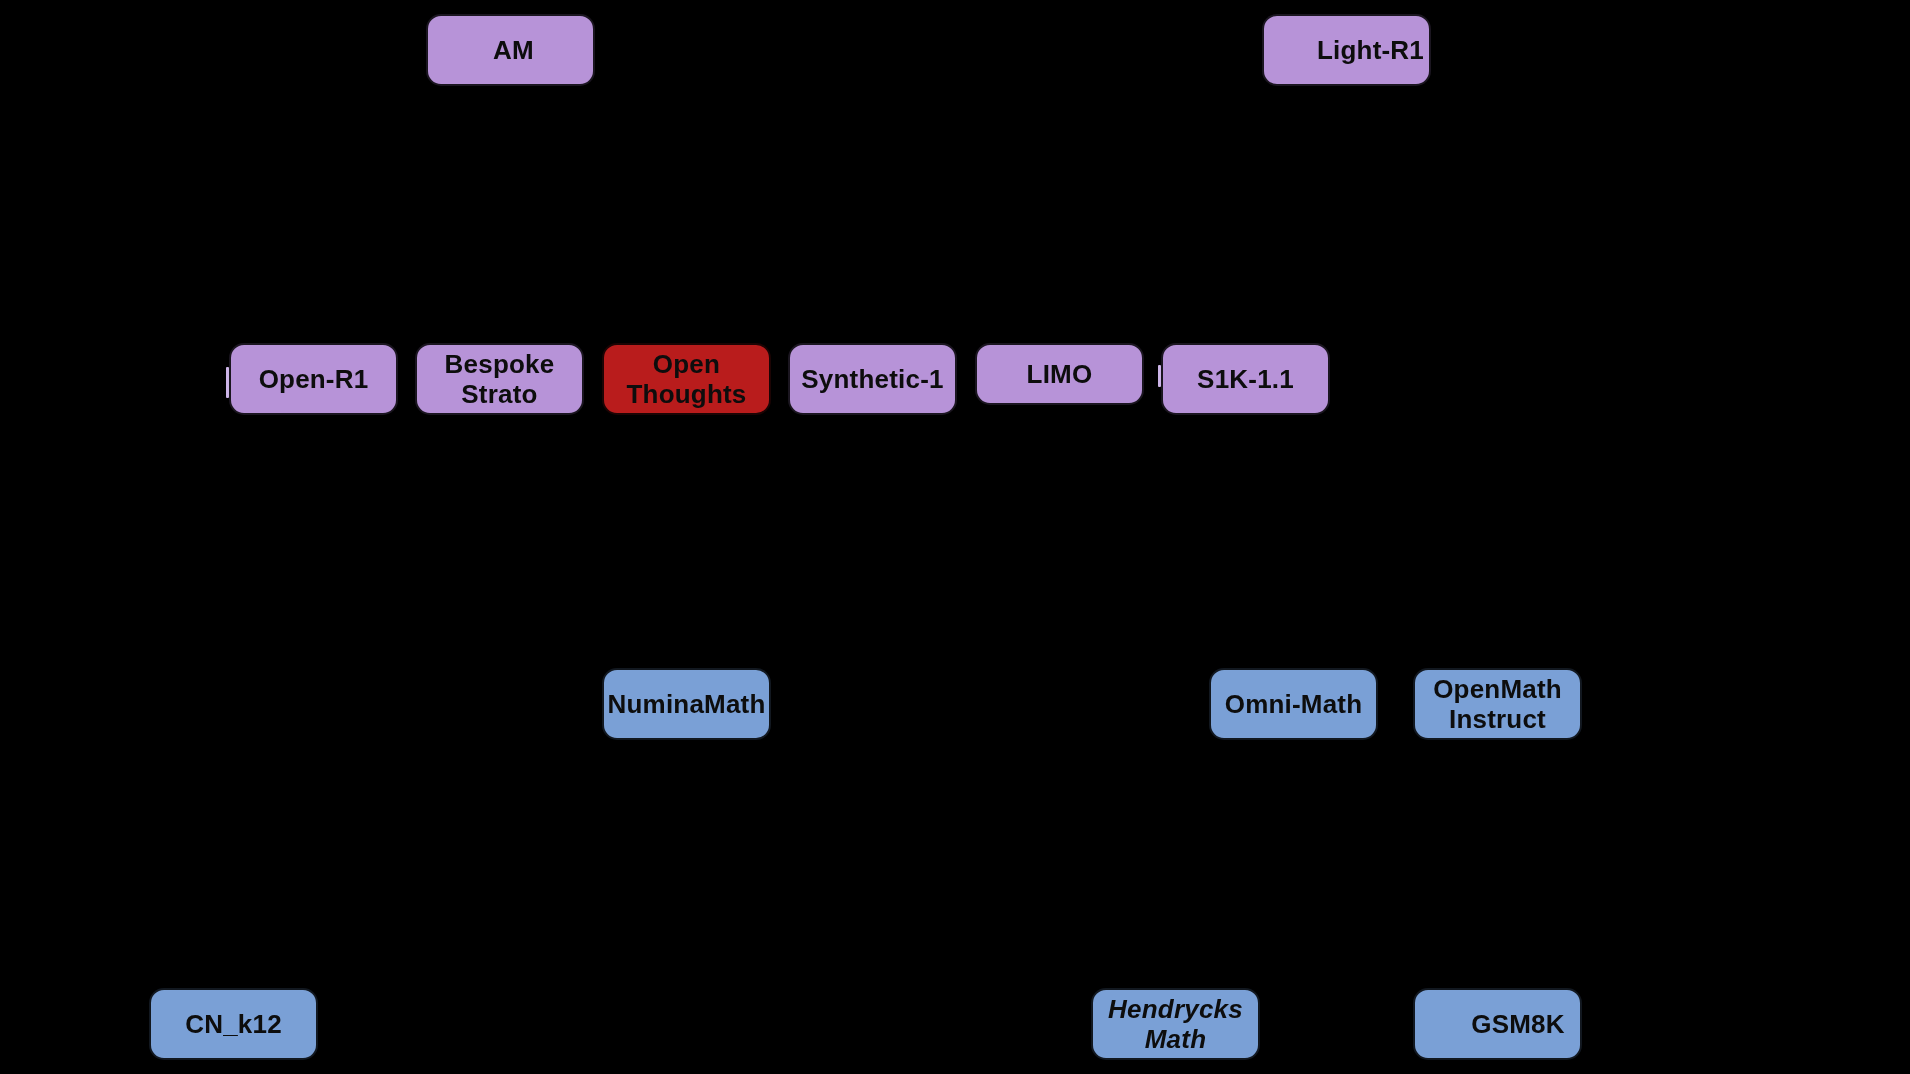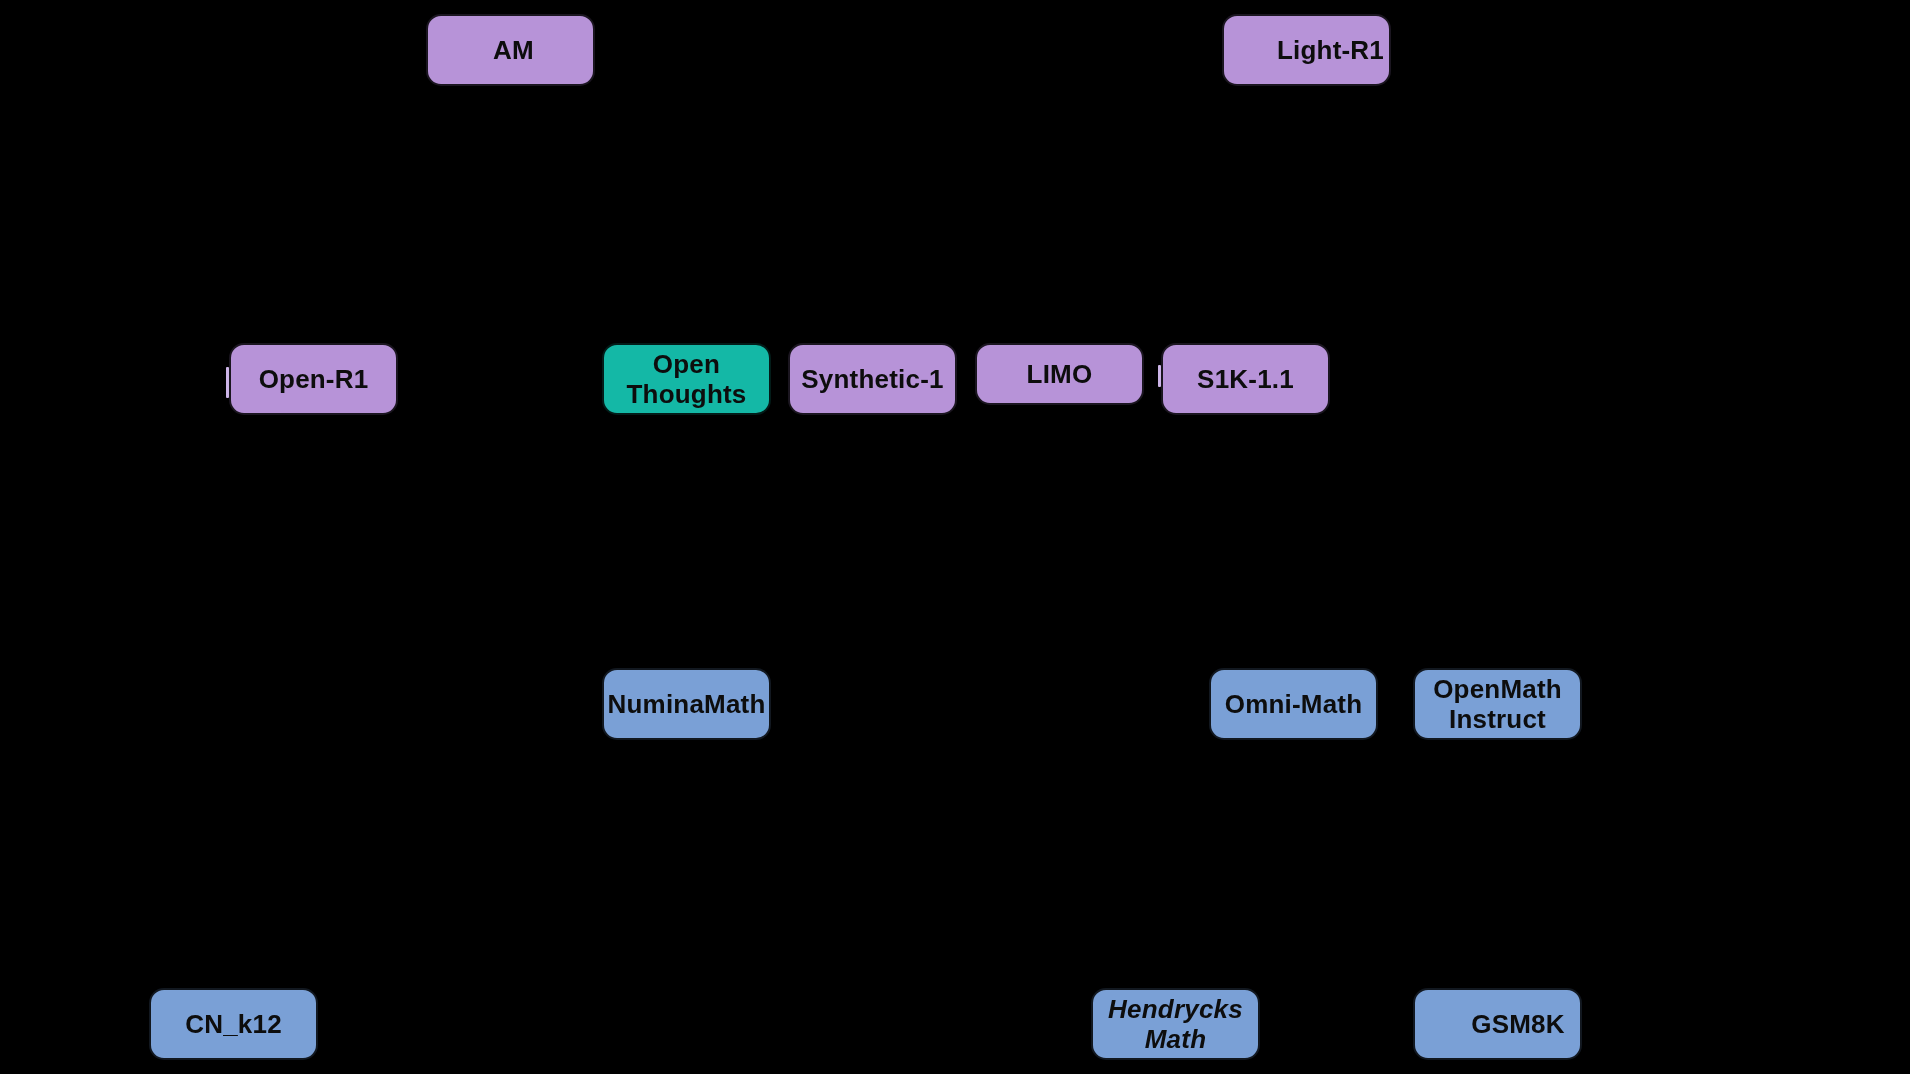--- a/index.html
+++ b/index.html
@@ -41,31 +41,37 @@
 </style>
 </head>
 <body>
 
 <div class="stage" style="background: rgb(0, 0, 0);">
     <div class="node" style="left: 426px; top: 14px; width: 169px; height: 72px; background: rgb(183, 147, 216);">
     <div class="node-label" style="color: rgb(13, 13, 13); margin-left: 6px;">
         <div class="line">AM</div>
       </div>
   </div>
-    <div class="node" style="left: 1222px; top: 14px; width: 169px; height: 72px; background: rgb(183, 147, 216); padding-left: 48px;">
+    <div class="node" style="left: 1262px; top: 14px; width: 169px; height: 72px; background: rgb(183, 147, 216); padding-left: 48px;">
     <div class="node-label" style="color: rgb(13, 13, 13);">
         <div class="line">Light-R1</div>
       </div>
   </div>
     <div class="node" style="left: 229px; top: 343px; width: 169px; height: 72px; background: rgb(183, 147, 216);">
     <div class="node-label" style="color: rgb(13, 13, 13);">
         <div class="line">Open-R1</div>
       </div>
   </div>
-    <div class="node" style="left: 602px; top: 343px; width: 169px; height: 72px; background: #14b8a6;">
+    <div class="node" style="left: 415px; top: 343px; width: 169px; height: 72px; background: rgb(183, 147, 216);">
+    <div class="node-label" style="color: rgb(13, 13, 13);">
+        <div class="line">Bespoke</div>
+        <div class="line">Strato</div>
+      </div>
+  </div>
+    <div class="node" style="left: 602px; top: 343px; width: 169px; height: 72px; background: #b91c1c;">
     <div class="node-label" style="color: rgb(13, 13, 13);">
         <div class="line">Open</div>
         <div class="line">Thoughts</div>
       </div>
   </div>
     <div class="node" style="left: 788px; top: 343px; width: 169px; height: 72px; background: rgb(183, 147, 216);">
     <div class="node-label" style="color: rgb(13, 13, 13);">
         <div class="line">Synthetic-1</div>
       </div>
   </div>

